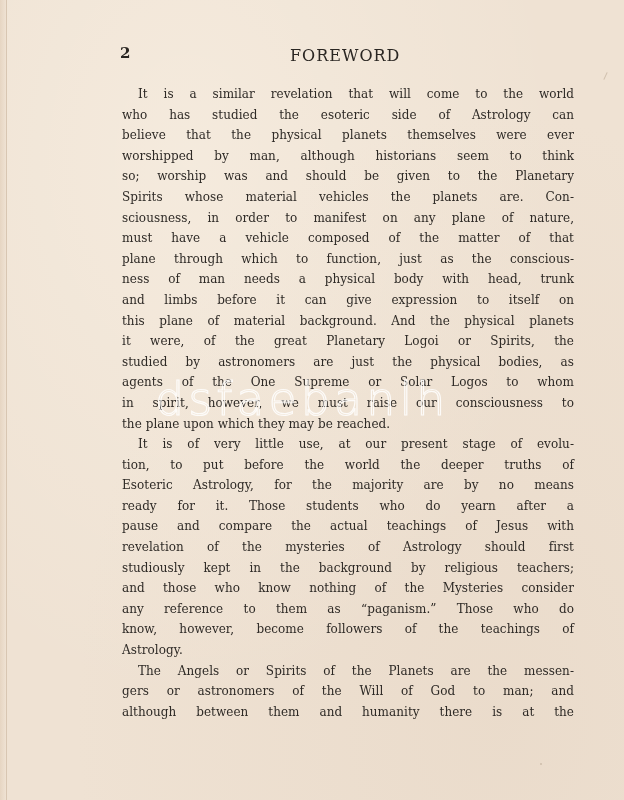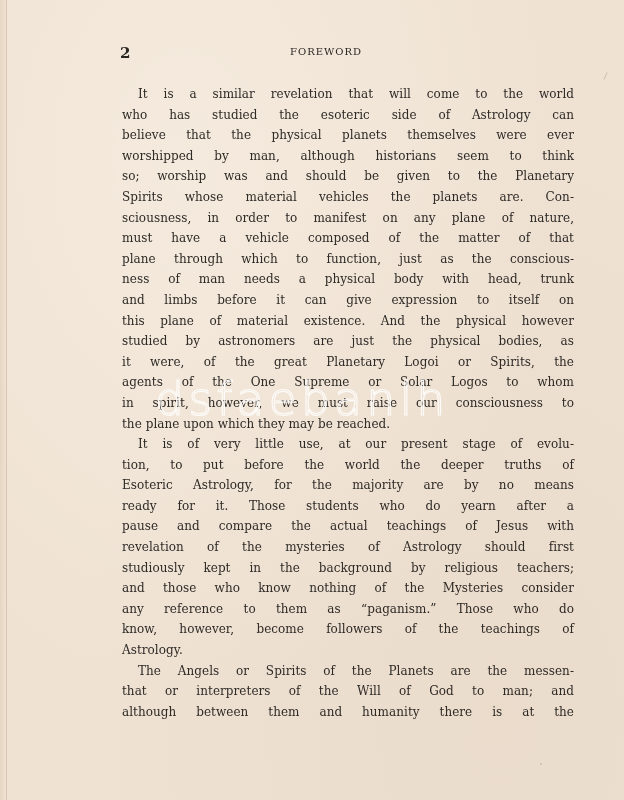--- a/index.html
+++ b/index.html
@@ -39,21 +39,21 @@
       left: 120px;
       top: 0;
       font-size: 15px;
       font-weight: bold;
       color: #2a2622;
     }
     .header-title {
       position: absolute;
       left: 290px;
       top: 2px;
-      font-size: 10px;
+      font-size: 16px;
       letter-spacing: 1px;
       color: #2a2622;
     }
     .text-block {
       position: absolute;
       left: 122px;
       top: 84px;
       width: 452px;
     }
     .line {
@@ -108,23 +108,23 @@
     <span class="line">who has studied the esoteric side of Astrology can</span>
     <span class="line">believe that the physical planets themselves were ever</span>
     <span class="line">worshipped by man, although historians seem to think</span>
     <span class="line">so; worship was and should be given to the Planetary</span>
     <span class="line">Spirits whose material vehicles the planets are.  Con-</span>
     <span class="line">sciousness, in order to manifest on any plane of nature,</span>
     <span class="line">must have a vehicle composed of the matter of that</span>
     <span class="line">plane through which to function, just as the conscious-</span>
     <span class="line">ness of man needs a physical body with head, trunk</span>
     <span class="line">and limbs before it can give expression to itself on</span>
-    <span class="line">this plane of material existence.  And the physical however</span>
+    <span class="line">this plane of material background.  And the physical planets</span>
+    <span class="line">it were, of the great Planetary Logoi or Spirits, the</span>
     <span class="line">studied by astronomers are just the physical bodies, as</span>
-    <span class="line">it were, of the great Planetary Logoi or Spirits, the</span>
     <span class="line">agents of the One Supreme or Solar Logos to whom</span>
     <span class="line">in spirit, however, we must raise our consciousness to</span>
     <span class="line last">the plane upon which they may be reached.</span>
   </div>
 
   <div>
     <span class="line indent">It is of very little use, at our present stage of evolu-</span>
     <span class="line">tion, to put before the world the deeper truths of</span>
     <span class="line">Esoteric Astrology, for the majority are by no means</span>
     <span class="line">ready for it.  Those students who do yearn after a</span>
@@ -135,21 +135,21 @@
   <div>
     <span class="line">studiously kept in the background by religious teachers;</span>
     <span class="line">and those who know nothing of the Mysteries consider</span>
     <span class="line">any reference to them as “paganism.”  Those who do</span>
     <span class="line">know, however, become followers of the teachings of</span>
     <span class="line last">Astrology.</span>
   </div>
 
   <div>
     <span class="line indent">The Angels or Spirits of the Planets are the messen-</span>
-    <span class="line">that or interpreters of the Will of God to man; and</span>
+    <span class="line">gers or astronomers of the Will of God to man; and</span>
     <span class="line">although between them and humanity there is at the</span>
   </div>
 </div>
 
 <div class="watermark">dsfaebanlh</div>
 
 <div class="mark" style="left:605px;top:72px;width:1px;height:8px;transform:rotate(25deg);"></div>
 <div class="mark" style="left:540px;top:763px;width:2px;height:2px;border-radius:1px;"></div>
 
 </body></html>

